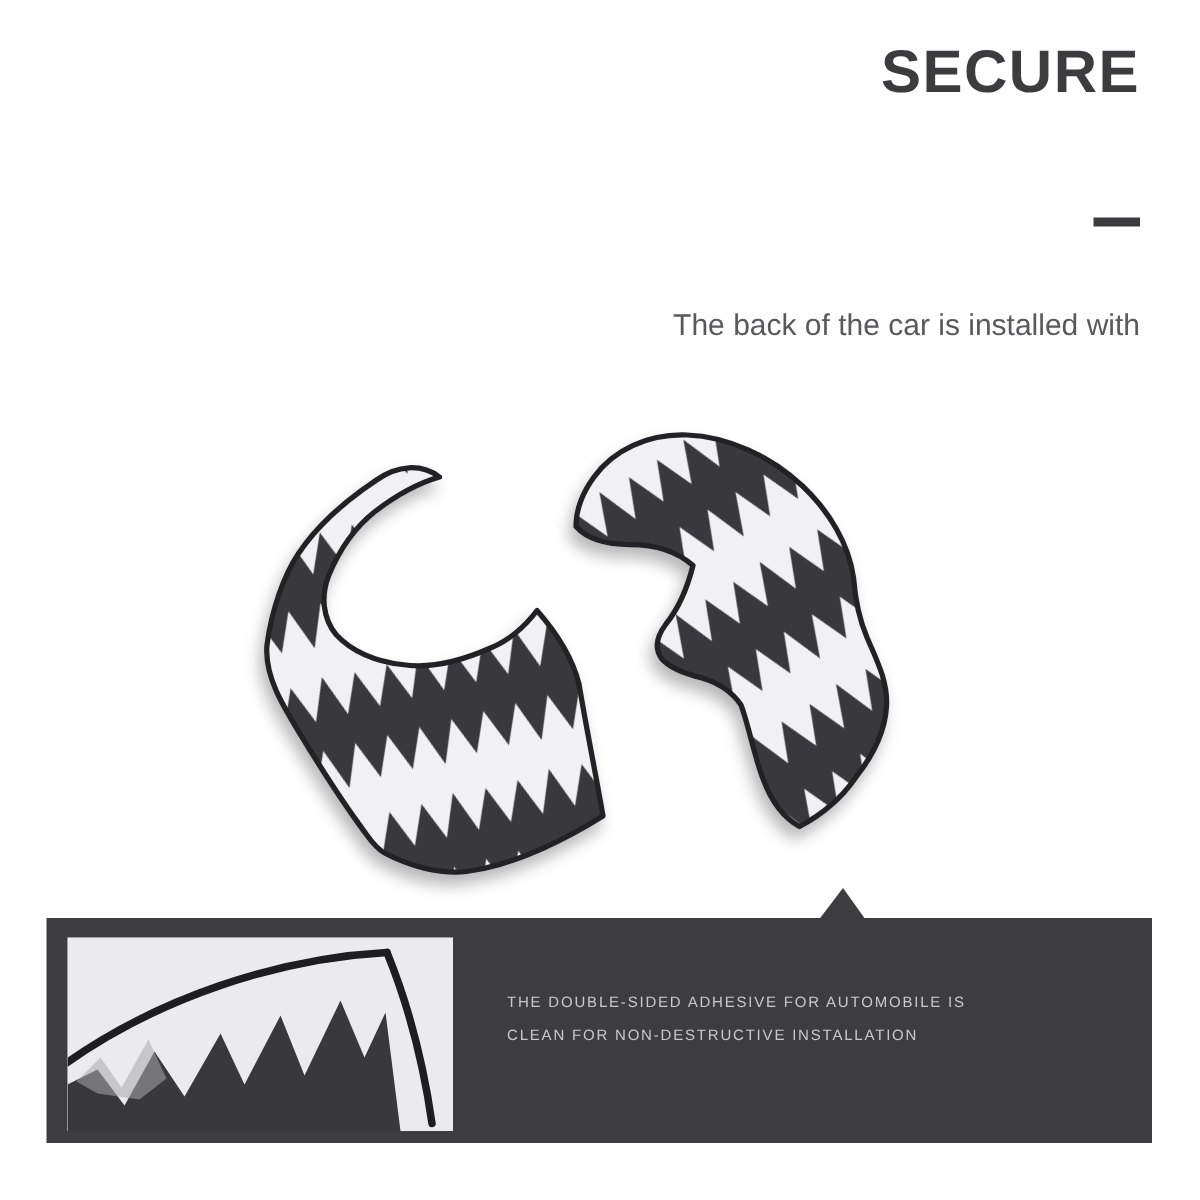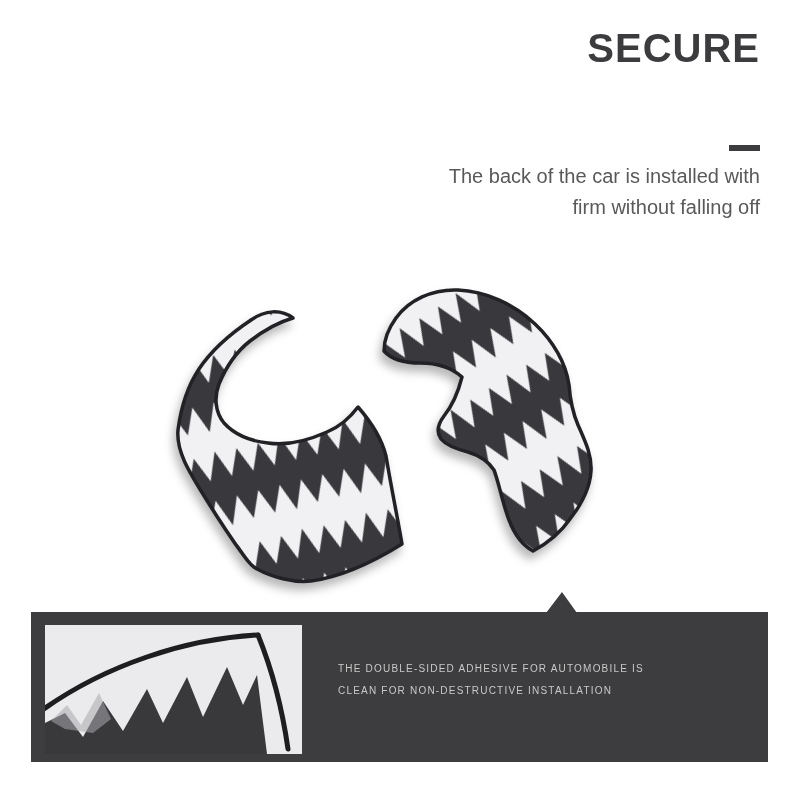--- a/index.html
+++ b/index.html
@@ -40,20 +40,21 @@
     background:var(--color-headline);
   }
   .subtitle{
     position:absolute;top:161px;right:40px;
     text-align:right;
   }
   .subtitle div{
     font-size:20px;
     line-height:31px;
     color:var(--color-body-text);
+    margin-top:41px;
   }
 
   .photo{
     position:absolute;left:150px;top:280px;
     width:470px;height:330px;
   }
 
   .pointer{
     position:absolute;left:546px;top:592px;
     width:0;height:0;
@@ -96,21 +97,20 @@
 <div class="page">
 
   <header class="title-block">
     <div class="title-line">SECURE</div>
   </header>
 
   <div class="title-dash"></div>
 
   <div class="subtitle">
     <div>The back of the car is installed with</div>
-    <div>firm without falling off</div>
   </div>
 
   <div class="photo">
     <svg viewBox="150 280 470 330" width="470" height="330" xmlns="http://www.w3.org/2000/svg">
       <defs>
         <pattern id="cfzA" width="66" height="96" patternUnits="userSpaceOnUse" patternTransform="rotate(-14)">
           <rect class="cf-light" width="66" height="96"></rect>
           <path class="cf-dark" d="M0,38 L11,12 L22,38 L33,10 L44,38 L55,12 L66,38 L66,58 L55,84 L44,58 L33,86 L22,58 L11,84 L0,58 Z"></path>
         </pattern>
         <pattern id="cfzB" width="66" height="96" patternUnits="userSpaceOnUse" patternTransform="rotate(-32)">

